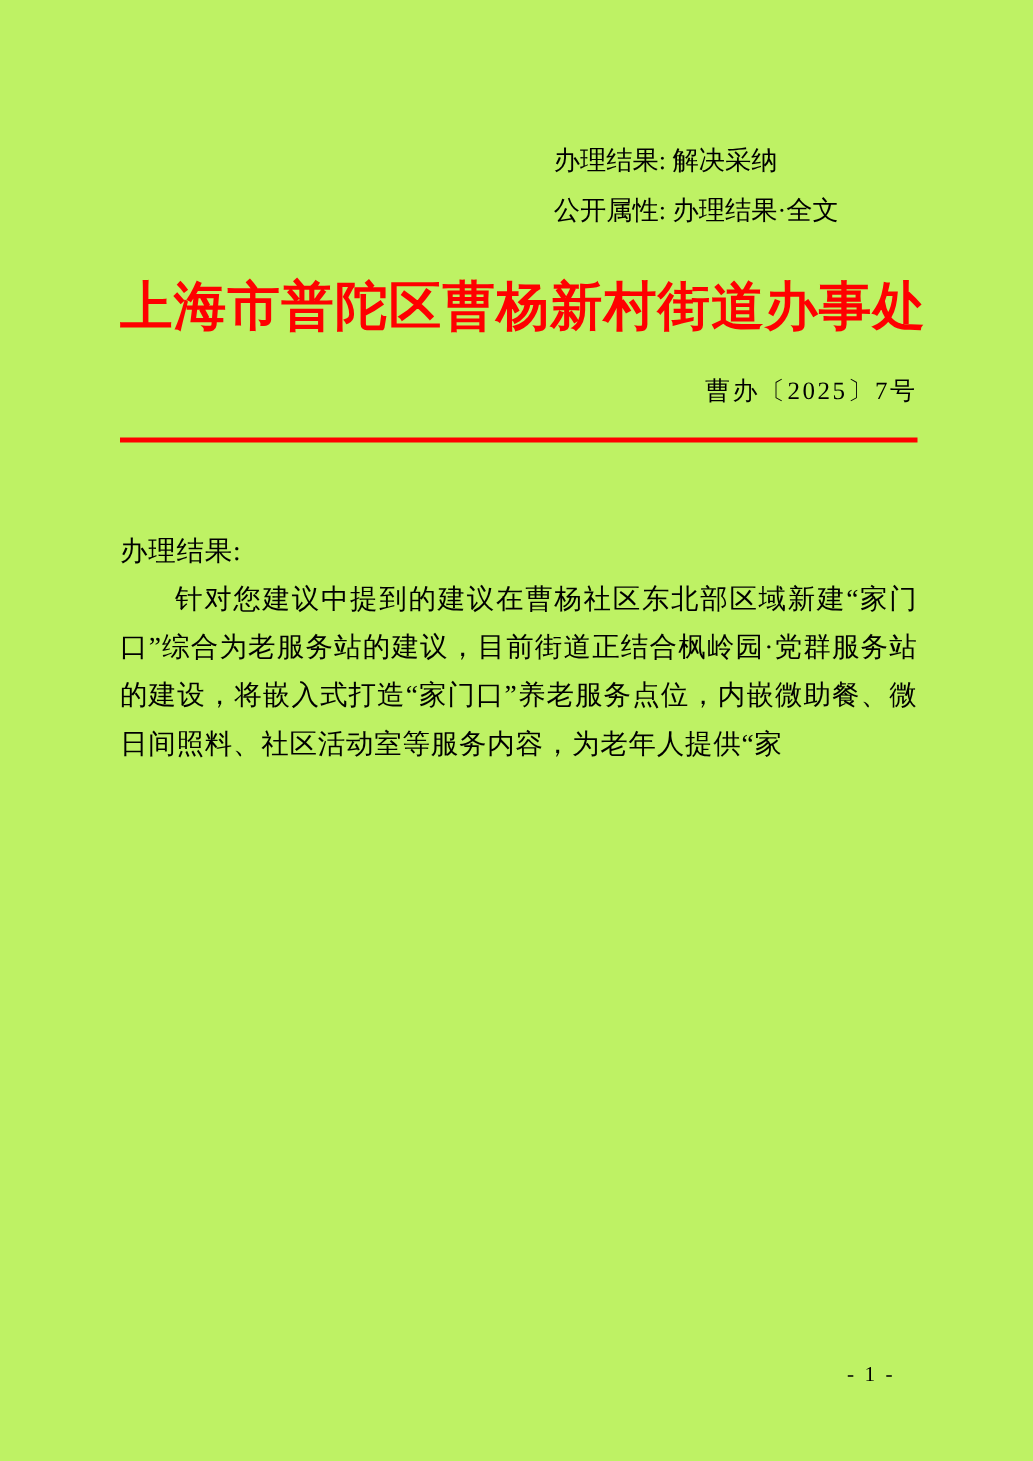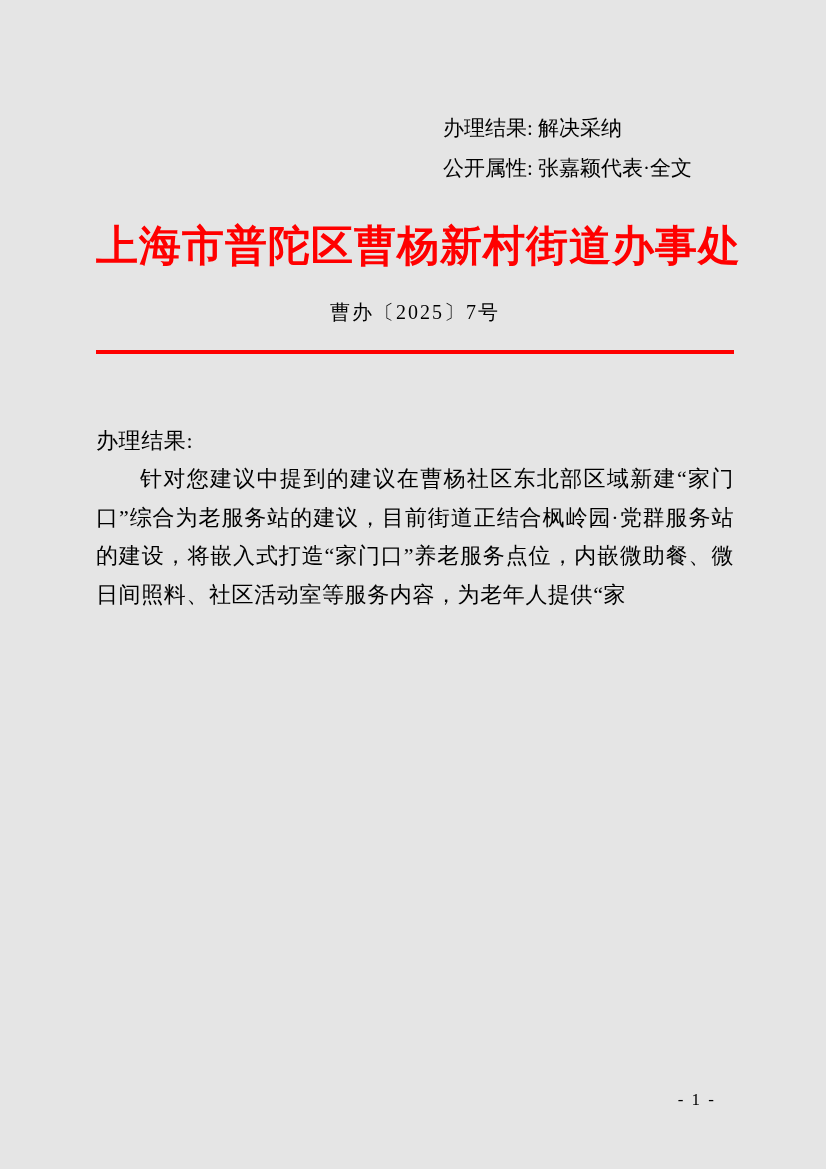--- a/index.html
+++ b/index.html
@@ -5,21 +5,21 @@
   html, body {
     margin: 0;
     padding: 0;
     background: #ffffff;
   }
   .page {
     position: relative;
     width: 826px;
     height: 1169px;
     margin: 0 auto;
-    background: #e5e5e5;
+    background: #bef264;
     color: #000000;
     font-family: "Liberation Serif", "DejaVu Serif", serif;
     box-sizing: border-box;
     padding: 108px 92px 0 96px;
     overflow: hidden;
   }
   .meta {
     margin-left: 347px;
     font-size: 21px;
     line-height: 40px;
@@ -29,21 +29,21 @@
     margin: 32px 0 0 0;
     text-align: center;
     font-size: 42px;
     font-weight: 700;
     letter-spacing: 1px;
     line-height: 1.25;
     white-space: nowrap;
   }
   .doc-number {
     margin-top: 26px;
-    text-align: center;
+    text-align: right;
     font-size: 20px;
     letter-spacing: 2px;
   }
   .red-rule {
     margin: 24px 0 0 0;
     border: none;
     height: 4px;
     width: 100%;
   }
   .doc-title {
@@ -77,21 +77,21 @@
     letter-spacing: 2px;
   }
 </style>
 </head>
 <body>
 
 <div class="page">
 
   <div class="meta">
     <div class="meta-line">办理结果: 解决采纳</div>
-    <div class="meta-line">公开属性: 张嘉颖代表·全文</div>
+    <div class="meta-line">公开属性: 办理结果·全文</div>
   </div>
 
   <h1 class="issuer" style="color: rgb(255, 0, 0);">上海市普陀区曹杨新村街道办事处</h1>
 
   <div class="doc-number">曹办〔2025〕7号</div>
 
   <hr class="red-rule" style="background: rgb(255, 0, 0);">
 
   <h2 class="doc-title">
   </h2>

